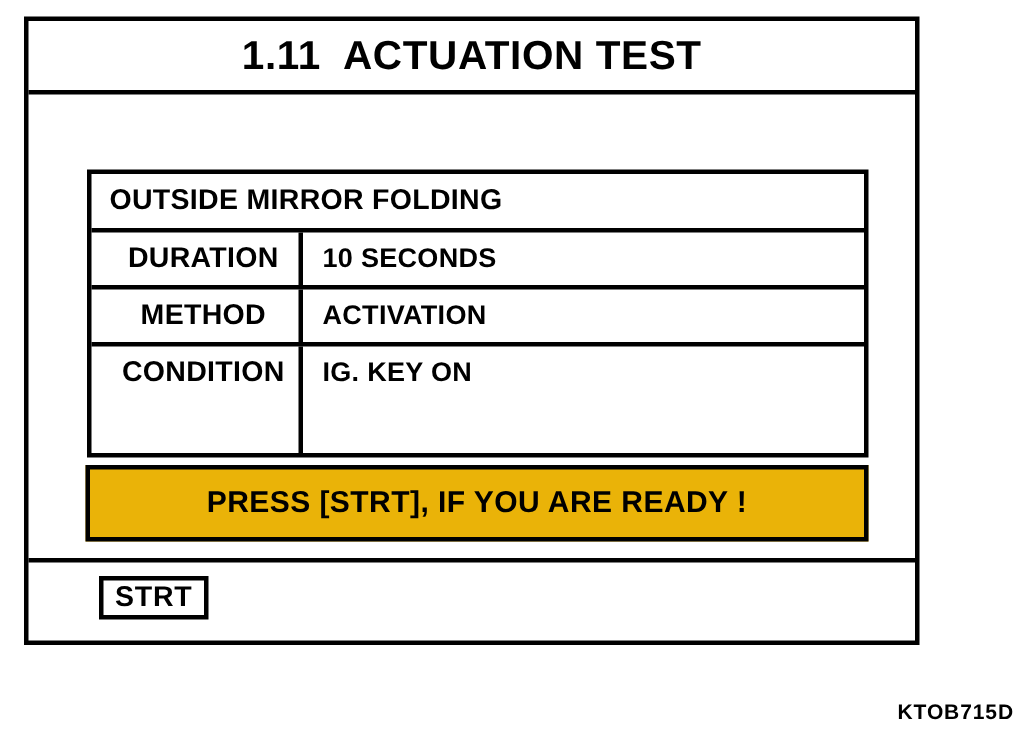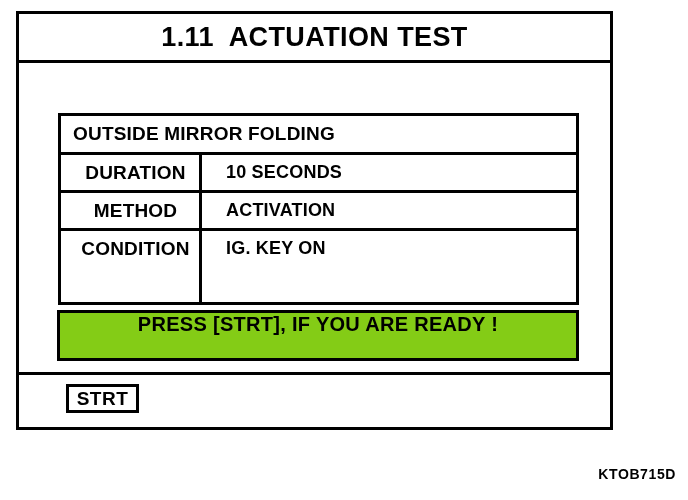--- a/index.html
+++ b/index.html
@@ -98,21 +98,21 @@
     padding-top: 7px;
     font-size: 19px;
     font-weight: bold;
     letter-spacing: 0.2px;
     white-space: nowrap;
     text-align: center;
   }
   .cell-value {
     flex: 1 1 auto;
     box-sizing: border-box;
-    padding-left: 24px;
+    padding-left: 13px;
     padding-top: 7px;
     font-size: 18px;
     font-weight: bold;
     letter-spacing: 0.2px;
     white-space: nowrap;
   }
   .row-h-normal .cell-label,
   .row-h-normal .cell-value { height: 35px; }
   .row-h-tall .cell-label,
   .row-h-tall .cell-value { height: 71px; }
@@ -120,22 +120,23 @@
   
   #prompt-box {
     position: absolute;
     left: 38px;    
     top: 247px;    
     width: 522px;  
     height: 51px;
     border: 3px solid #000000;
     box-sizing: border-box;
     display: flex;
+    align-items: center;
     justify-content: center;
-    background: #84cc16;
+    background: #eab308;
   }
   #prompt-text {
     font-size: 20px;
     font-weight: bold;
     letter-spacing: 0.3px;
     white-space: pre;
   }
 
   
   #button-bar {

